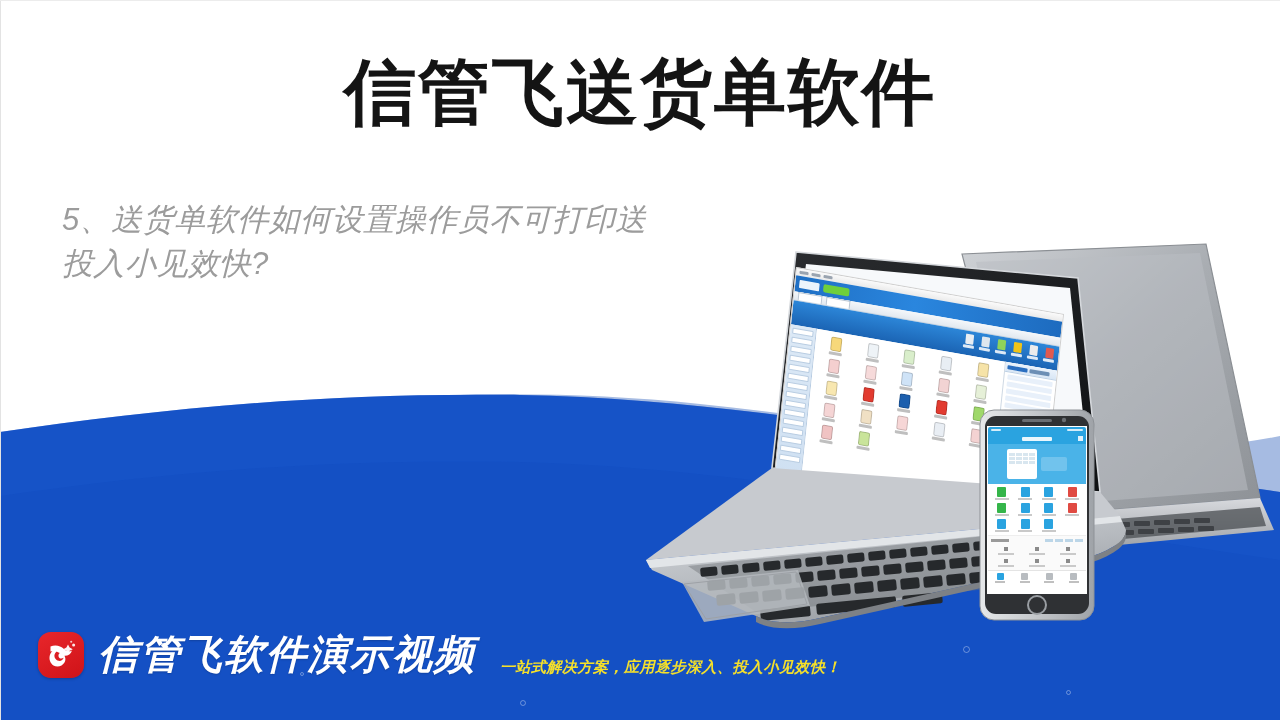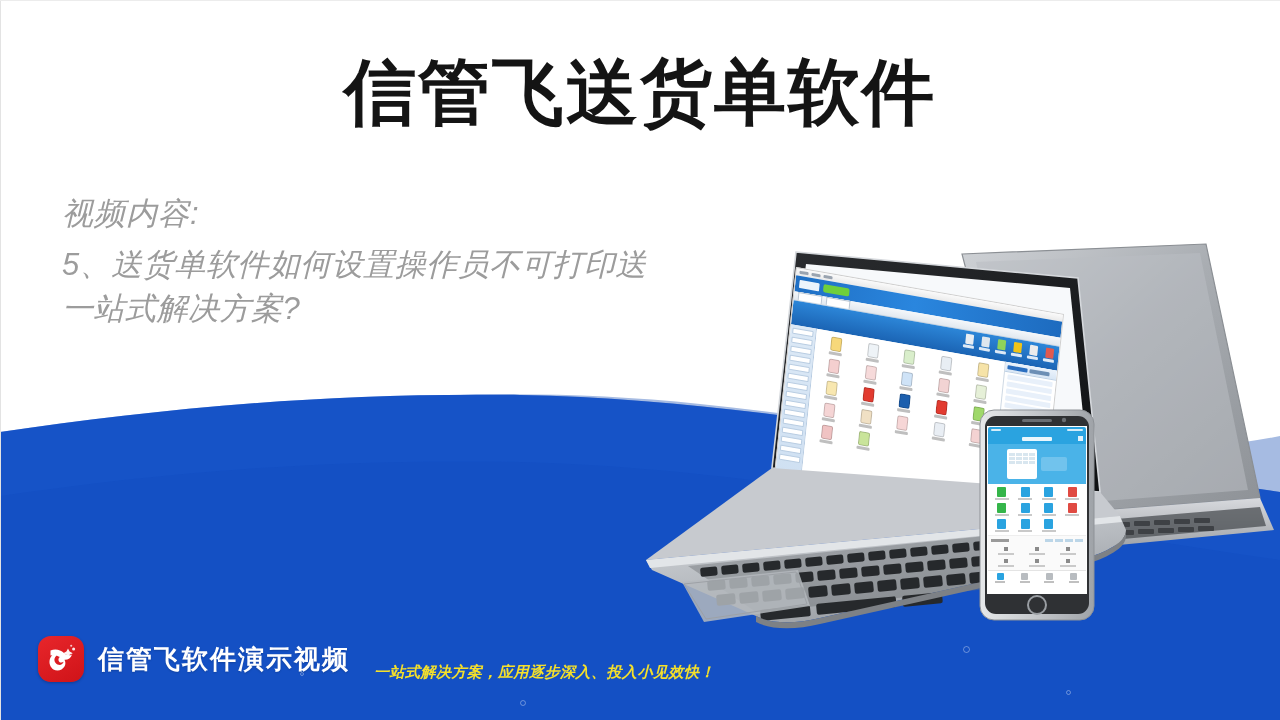--- a/index.html
+++ b/index.html
@@ -127,21 +127,21 @@
   .footer { position:absolute; left:0; bottom:0; width:1280px; height:110px; z-index:40; }
   .footer-inner{ position:absolute; left:38px; bottom:38px; display:flex; align-items:center; gap:14px; }
   .brand-logo{
     width:46px; height:46px; border-radius:13px;
     background:linear-gradient(150deg,#e8262b,#cf1318);
     position:relative; flex:none;
     box-shadow:0 1px 3px rgba(0,0,0,.25);
   }
   .brand-logo svg{ position:absolute; left:0; top:0; }
   .brand-text{
-    font-size:26px; font-weight:700; color:#ffffff;
+    font-size:40px; font-weight:700; font-style:italic; color:#ffffff;
     letter-spacing:2px; white-space:nowrap;
     text-shadow:0 1px 2px rgba(0,0,0,.18);
   }
   .brand-tagline{
     font-size:15px; font-weight:700; font-style:italic; color:#f5e02a;
     letter-spacing:.5px; white-space:nowrap; margin-left:10px; margin-top:26px;
   }
 </style>
 </head>
 <body>
@@ -160,23 +160,22 @@
 
     <div class="bubble" style="left:963px;top:646px;width:7px;height:7px;"></div>
     <div class="bubble" style="left:1066px;top:690px;width:5px;height:5px;"></div>
     <div class="bubble" style="left:520px;top:700px;width:6px;height:6px;"></div>
     <div class="bubble" style="left:300px;top:672px;width:4px;height:4px;"></div>
   </div>
 
   <div class="title">信管飞送货单软件</div>
 
   <div class="content-block">
-    <div class="content-lead">视频内容:</div>
     <div class="content-item">5、送货单软件如何设置操作员不可打印送</div>
-    <div class="content-item" style="margin-top:0">一站式解决方案?</div>
+    <div class="content-item" style="margin-top:0">投入小见效快?</div>
   </div>
 
   <div class="devices">
 
     <svg class="dev-svg" viewBox="0 0 720 420">
       <defs>
         <linearGradient id="metalA" x1="0" y1="0" x2="1" y2="1">
           <stop offset="0%" stop-color="#cfd2d6"></stop>
           <stop offset="45%" stop-color="#a9adb2"></stop>
           <stop offset="100%" stop-color="#8d9196"></stop>

